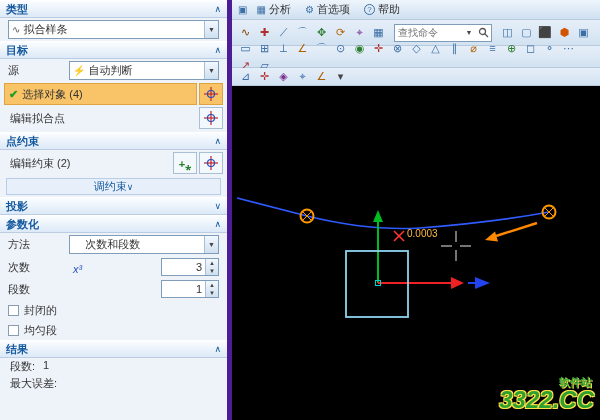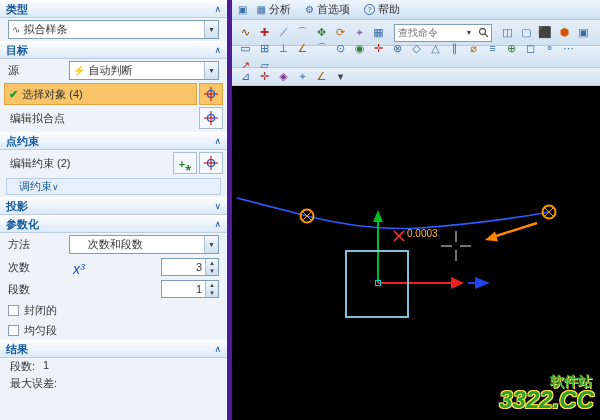--- a/index.html
+++ b/index.html
@@ -20,21 +20,21 @@
   .dropdown.w150 { width: 150px; }
   .dd-ic { font-size: 10px; color: #555; }
   .dd-txt { flex: 1; white-space: nowrap; overflow: hidden; }
   .dd-arrow { width: 14px; align-self: stretch; display: flex; align-items: center; justify-content: center; font-size: 7px; color: #444; background: linear-gradient(#f2f8fe,#cfe0f0); border-left: 1px solid #a9bed3; }
   .hl-row { background: #f9c468; border: 1px solid #e0a23c; margin: 1px 4px; height: 22px; display: flex; align-items: center; }
   .hl-row .check { color: #1f9d28; font-weight: bold; margin: 0 4px; }
   .hl-row .txt { flex: 1; }
   .sq-btn { width: 24px; height: 22px; display: flex; align-items: center; justify-content: center; border: 1px solid #a9bed3; background: #f3f8fd; cursor: pointer; }
   .sq-btn.orange { background: #f9c468; border-color: #e0a23c; }
   .btn-pair { display: flex; gap: 2px; }
-  .sub-bar { display: flex; justify-content: flex-start; align-items: center; height: 17px; margin: 2px 6px; padding: 0 12px; background: #e7f0fa; border: 1px solid #b9cde6; color: #15599e; }
+  .sub-bar { display: flex; justify-content: center; align-items: center; height: 17px; margin: 2px 6px; padding: 0 18px; background: #e7f0fa; border: 1px solid #b9cde6; color: #15599e; }
   .spin { display: flex; height: 18px; width: 58px; background: #fff; border: 1px solid #7f9db9; }
   .spin-v { flex: 1; text-align: right; padding-right: 3px; line-height: 16px; }
   .spin-btns { width: 13px; display: flex; flex-direction: column; border-left: 1px solid #a9bed3; background: linear-gradient(#f2f8fe,#cfe0f0); }
   .spin-btns span { flex: 1; font-size: 6px; line-height: 8px; text-align: center; color: #444; cursor: pointer; }
   .chk { width: 11px; height: 11px; background: #fff; border: 1px solid #8a9cb2; margin-right: 5px; }
   .res-row { display: flex; padding: 1px 10px; gap: 8px; }
   .res-row .rv { color: #333; }
   .ticon { display: block; }
 
   
@@ -49,21 +49,21 @@
   .tbi { display: inline-flex; width: 17px; height: 17px; align-items: center; justify-content: center; font-size: 11px; border-radius: 2px; margin: 0 1px; cursor: pointer; }
   .searchbox { display: flex; align-items: center; height: 18px; width: 98px; background: #fff; border: 1px solid #7f9db9; margin: 0 6px; }
   .searchbox input { flex: 1; min-width: 0; border: none; outline: none; font-size: 10px; padding: 0 3px; font-family: "Liberation Sans", sans-serif; color: #555; }
   .search-dd { width: 12px; font-size: 7px; color: #444; text-align: center; cursor: pointer; }
   .search-mag { width: 16px; display: flex; align-items: center; justify-content: center; cursor: pointer; }
 
   
   .viewport { position: relative; flex: 1; background: #000; overflow: hidden; }
   .viewport svg { position: absolute; left: 0; top: 0; }
   .watermark { position: absolute; right: 6px; bottom: 8px; display: flex; flex-direction: column; align-items: flex-end; line-height: 1; }
-  .wm-sub { color: #3fae3f; font-size: 14px; font-weight: bold; text-shadow: 1px 1px 0 #ffe24a; margin-right: 2px; }
+  .wm-sub { color: #3fae3f; font-size: 11px; font-weight: bold; text-shadow: 1px 1px 0 #ffe24a; margin-right: 2px; }
   .wm-main { color: #2fa02f; font-size: 24px; font-weight: bold; font-style: italic; text-shadow: 1px 1px 0 #ffe24a, -1px -1px 0 #ffe24a, 1px -1px 0 #ffe24a, -1px 1px 0 #ffe24a; }
 </style>
 </head>
 <body>
 
 <div class="app">
 
   <div class="dialog">
 
     <div class="sec-h">
@@ -143,21 +143,21 @@
       <span class="chev">∨</span>
     </div>
 
     <div class="sec-h">
       <span class="sec-t">参数化</span>
       <span class="chev">∧</span>
     </div>
     <div class="row between">
       <span class="lbl">方法</span>
       <div class="dropdown w150">
-        <span class="dd-ic" style="color:#2050c0;font-style:italic;font-size:14px;margin-top:48px;">x³</span>
+        <span class="dd-ic" style="color:#2050c0;font-style:italic;font-size:11px;margin-top:48px;">x³</span>
         <span class="dd-txt">次数和段数</span>
         <span class="dd-arrow">▼</span>
       </div>
     </div>
     <div class="row between">
       <span class="lbl">次数</span>
       <div class="spin">
         <span class="spin-v">3</span>
         <span class="spin-btns">
           <span>▲</span>

